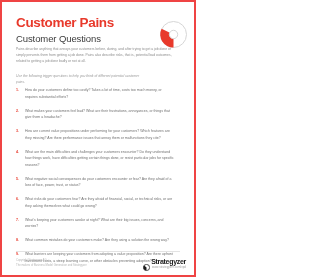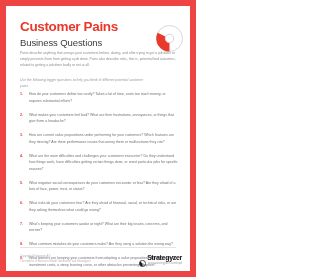--- a/index.html
+++ b/index.html
@@ -13,21 +13,21 @@
     overflow: hidden;
     font-family: "Liberation Sans", sans-serif;
     -webkit-font-smoothing: antialiased;
   }
   .page {
     position: relative;
     width: 196px;
     height: 277px;
     background: #ffffff;
     box-sizing: border-box;
-    border: 6px solid #ef4444;
+    border: 2px solid #ef4444;
     overflow: hidden;
   }
   
   .header {
     position: absolute;
     left: 14px;
     top: 14px;
     right: 14px;
   }
   .title {
@@ -167,21 +167,21 @@
     letter-spacing: 0.05px;
   }
 </style>
 </head>
 <body>
 
 <div class="page">
 
   <div class="header">
     <h1 class="title">Customer Pains</h1>
-    <h2 class="subtitle">Business Questions</h2>
+    <h2 class="subtitle">Customer Questions</h2>
   </div>
 
   <span class="mark">
     <svg width="29" height="29" viewBox="0 0 29 29" xmlns="http://www.w3.org/2000/svg">
       <circle cx="14.5" cy="14.5" r="13" fill="#ffffff" stroke="#d6d6d6" stroke-width="1"></circle>
       <path d="M14.5 14.5 L14.5 27.5 A13 13 0 0 1 2.6 8.8 Z" fill="#e8392b"></path>
       <circle cx="14.5" cy="14.5" r="4.2" fill="#ffffff" stroke="#d6d6d6" stroke-width="1"></circle>
     </svg>
   </span>
 

